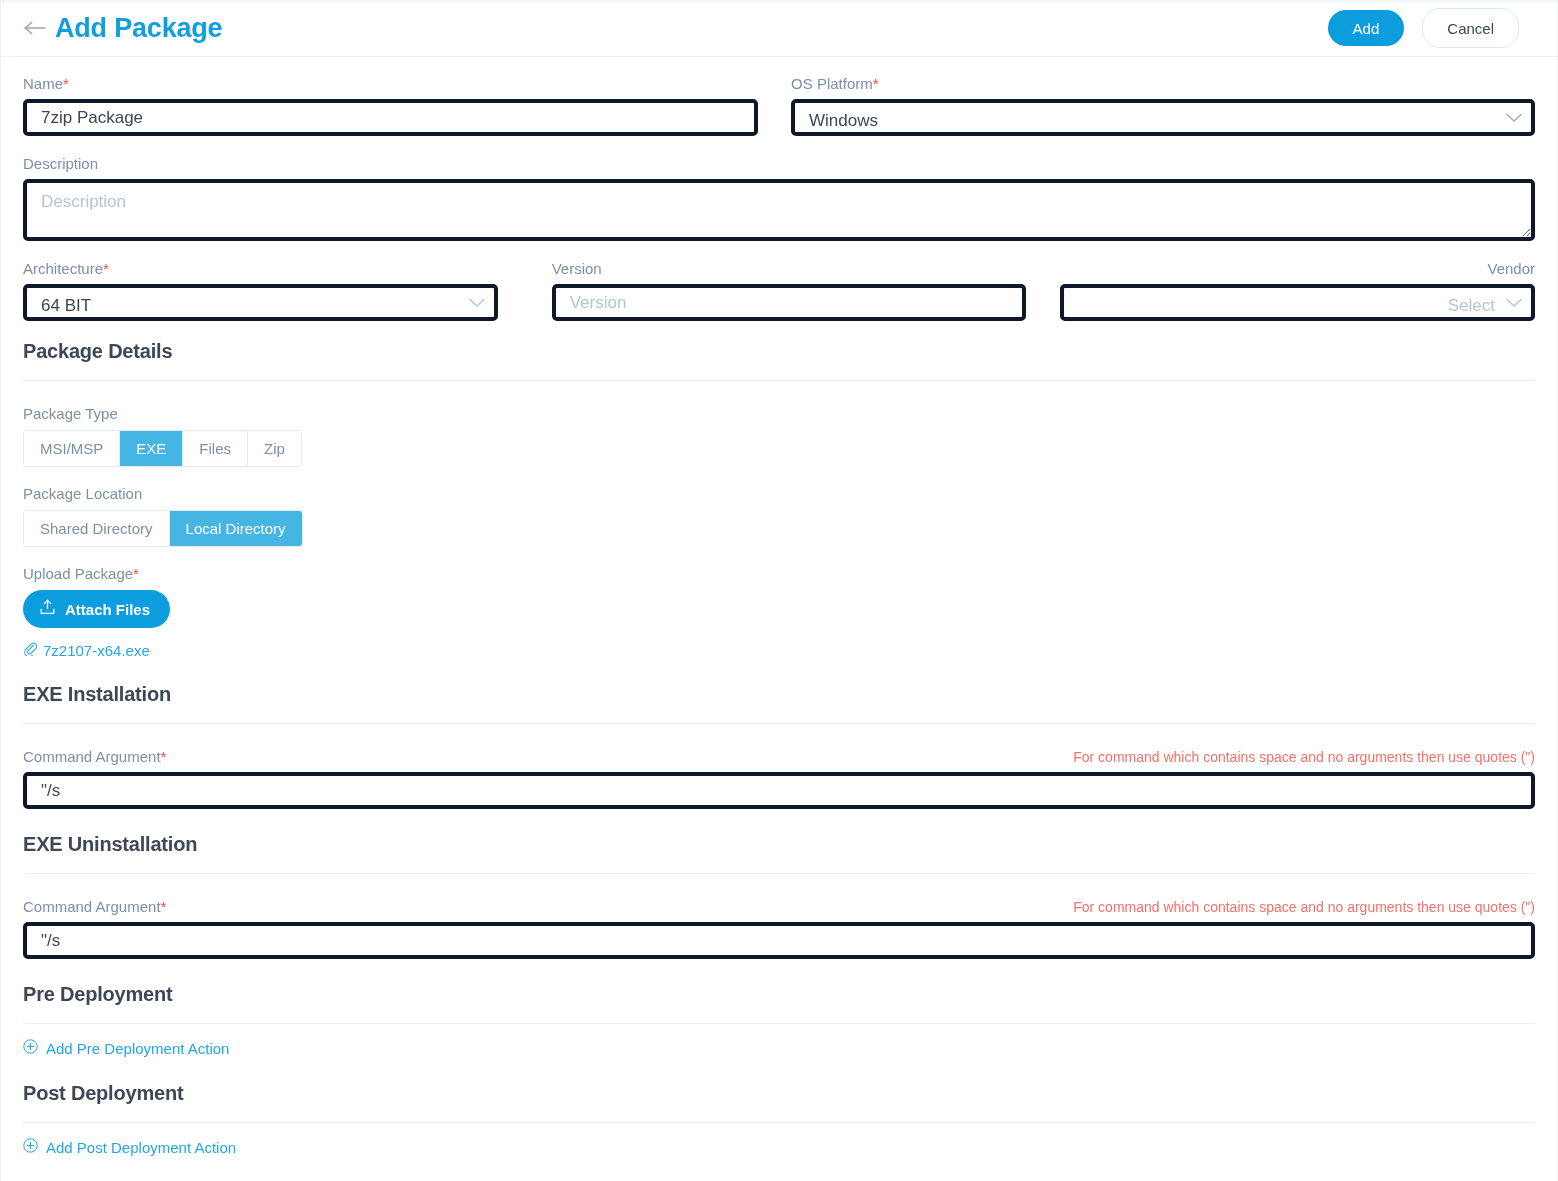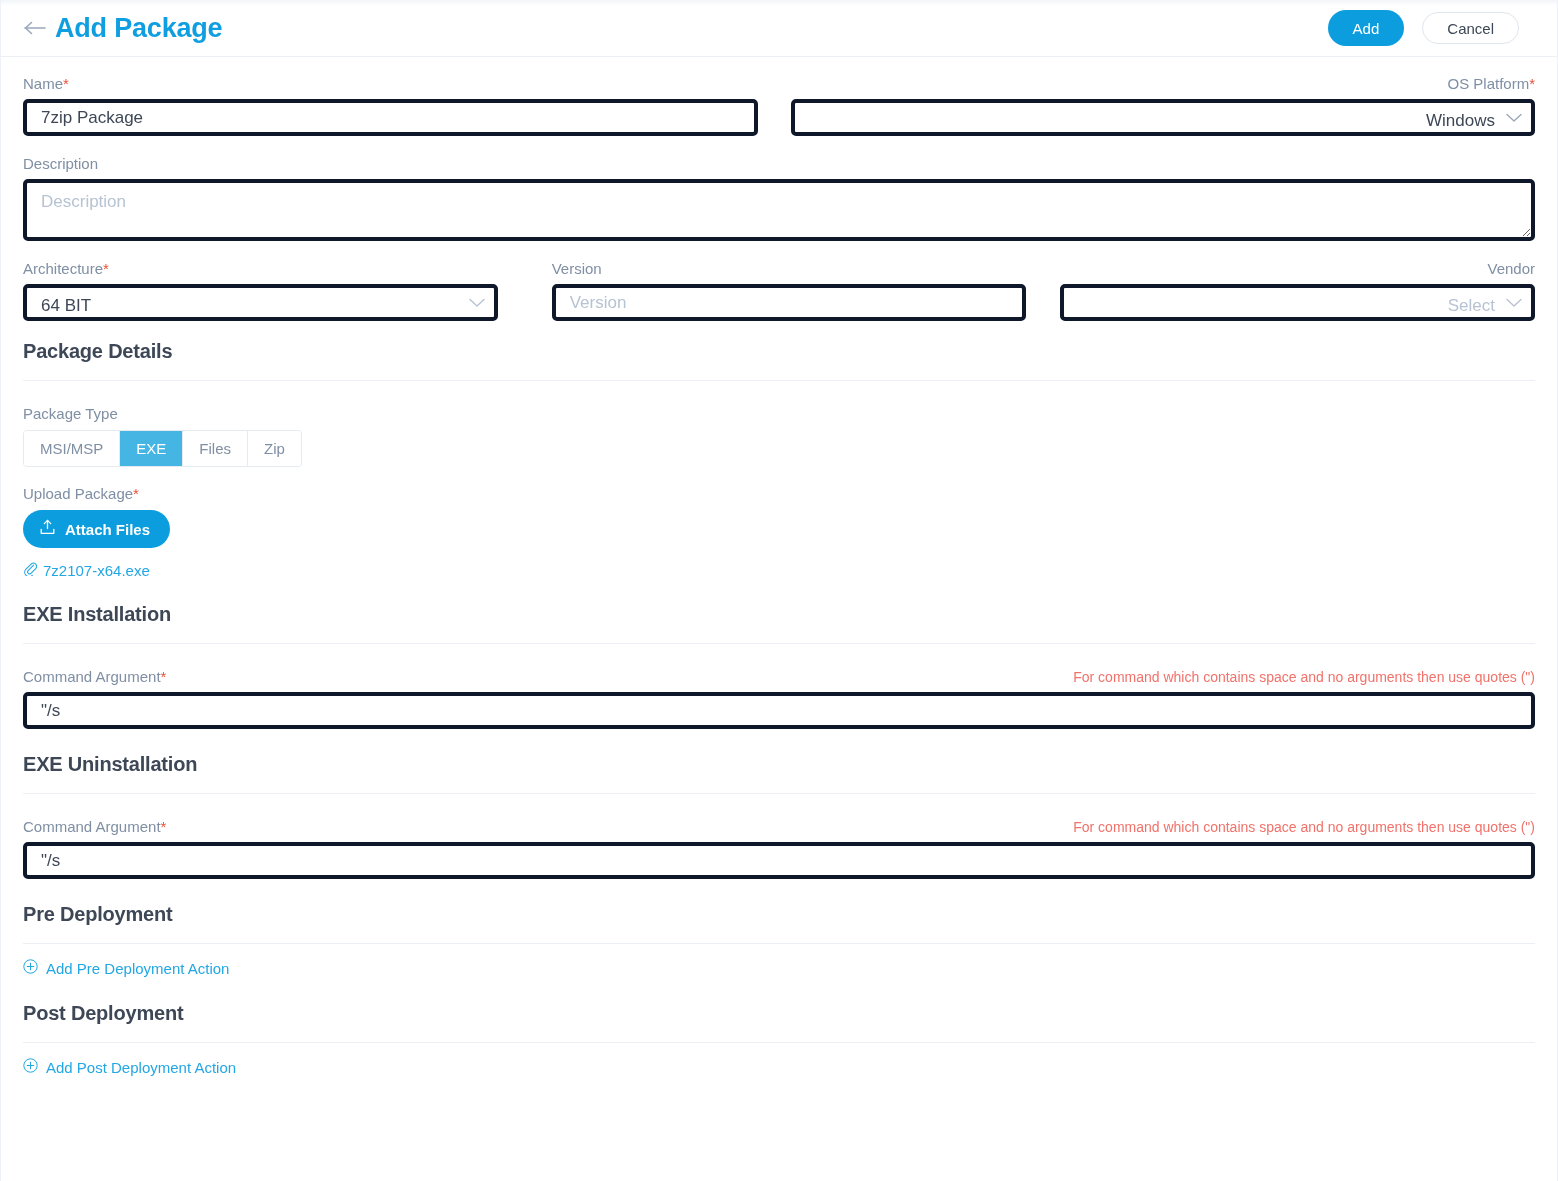--- a/index.html
+++ b/index.html
@@ -62,21 +62,21 @@
     font-size: 15px;
     font-family: "Liberation Sans", sans-serif;
     font-weight: 400;
     cursor: pointer;
   }
   .btn-secondary {
     background: #ffffff;
     color: #3d4756;
     border: 1px solid #dfe6ed;
     border-radius: 18px;
-    height: 32px;
+    height: 40px;
     padding: 0 24px;
     font-size: 15px;
     font-family: "Liberation Sans", sans-serif;
     cursor: pointer;
   }
   .header-rule {
     height: 1px;
     background: #eceff3;
     margin: 0 0 0 0;
   }
@@ -85,21 +85,21 @@
   .body {
     padding: 18px 22px 0 22px;
   }
   .row {
     display: flex;
     gap: 12px;
     margin-bottom: 19px;
   }
   .field { display: flex; flex-direction: column; }
   .col-half-left  { width: 742px; margin-right: 21px; }
-  .col-half-right { width: 751px; text-align: right; }
+  .col-half-right { width: 751px; }
   .col-third-1 { width: 482px; margin-right: 42px; }
   .col-third-2 { width: 482px; margin-right: 22px; }
   .col-third-3 { width: 482px; text-align: right; }
   .full { width: 100%; }
 
   label.flabel {
     font-size: 15px;
     color: #7f8fa4;
     margin-bottom: 7px;
     display: block;
@@ -320,20 +320,27 @@
       <span class="group-label">Package Type</span>
       <div class="seg">
         <button class="seg-btn">MSI/MSP</button>
         <button class="seg-btn active">EXE</button>
         <button class="seg-btn">Files</button>
         <button class="seg-btn">Zip</button>
       </div>
     </div>
 
     
+    <div class="mt18">
+      <span class="group-label">Package Location</span>
+      <div class="seg">
+        <button class="seg-btn">Shared Directory</button>
+        <button class="seg-btn active">Local Directory</button>
+      </div>
+    </div>
 
     
     <div class="mt18">
       <span class="group-label"><span>Upload Package</span><span class="req">*</span></span>
       <button class="attach-btn">
         <span>
           <svg width="17" height="17" viewBox="0 0 17 17">
             <path d="M8.5 1.5 L8.5 9.5" stroke="#ffffff" stroke-width="1.3" fill="none" stroke-linecap="round"></path>
             <path d="M5.3 4.6 L8.5 1.4 L11.7 4.6" stroke="#ffffff" stroke-width="1.3" fill="none" stroke-linecap="round" stroke-linejoin="round"></path>
             <path d="M2.2 10.3 L2.2 14.3 L14.8 14.3 L14.8 10.3" stroke="#ffffff" stroke-width="1.3" fill="none" stroke-linecap="round" stroke-linejoin="round"></path>

